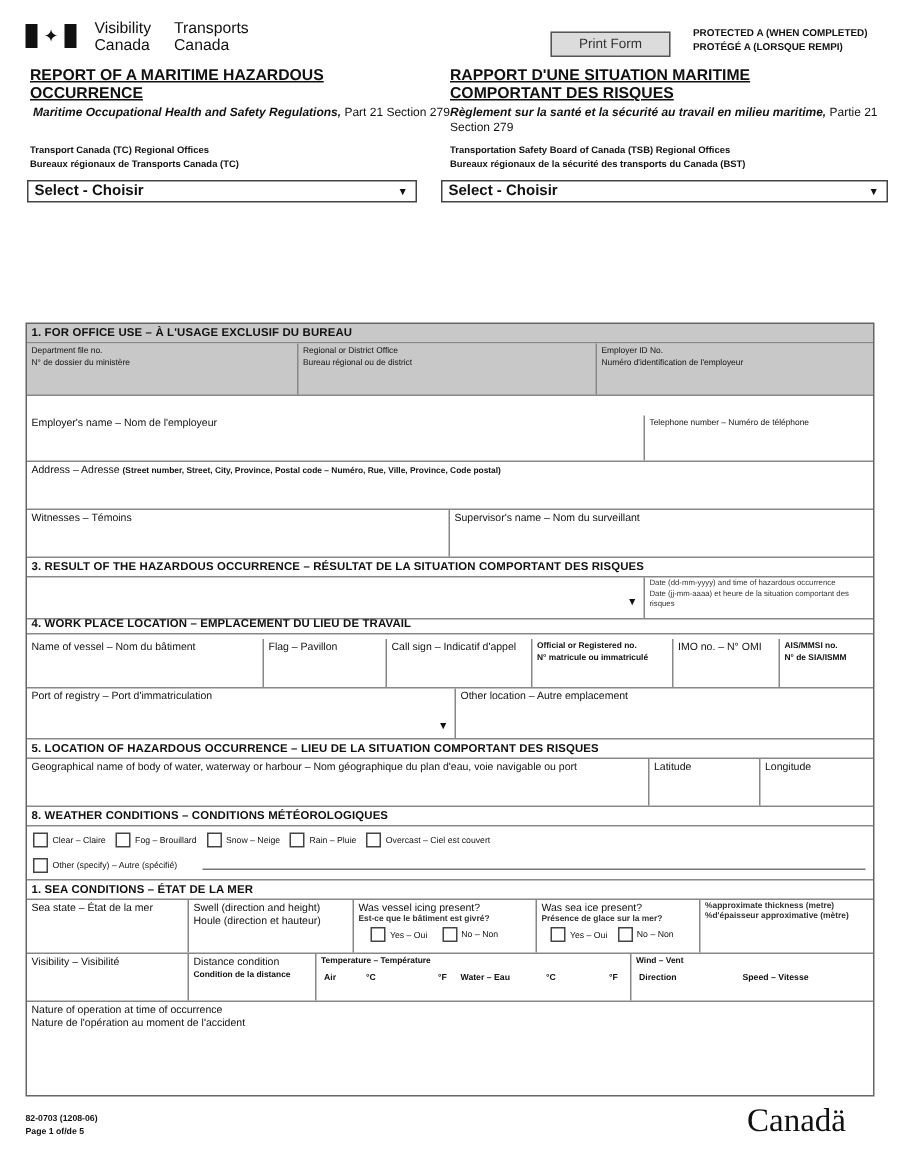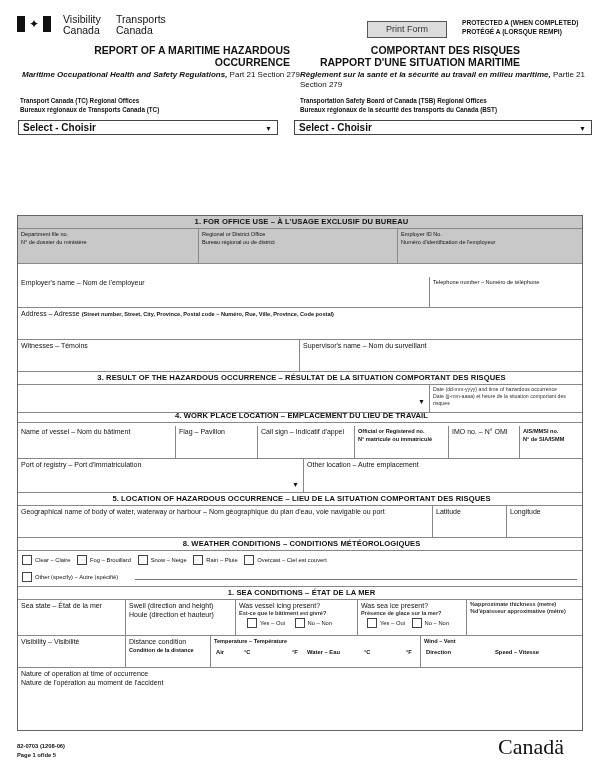--- a/index.html
+++ b/index.html
@@ -6,41 +6,41 @@
   body {
     width: 600px; height: 776px; background: #ffffff; position: relative;
     font-family: "Liberation Sans", sans-serif; color: #111; overflow: hidden;
   }
   .abs { position: absolute; }
   
   .flag { left: 17px; top: 16px; width: 34px; height: 16px; }
   .flag .bar { position: absolute; top: 0; width: 8px; height: 16px; background: #111; }
   .flag .leaf { position: absolute; left: 10px; top: 1px; width: 14px; height: 14px; font-size: 12px; line-height: 14px; text-align: center; color: #111; }
   .brand { font-size: 10.5px; line-height: 11px; }
-  .title { font-weight: bold; font-size: 10.5px; text-align: right; line-height: 12px; }
+  .title { font-weight: bold; font-size: 10.5px; text-align: left; line-height: 12px; text-decoration: underline; }
   .regs { font-size: 8px; line-height: 10px; }
   .regs i { font-weight: bold; }
   .smallbold { font-size: 6.3px; font-weight: bold; line-height: 9px; }
   .print-btn {
     left: 367px; top: 21px; width: 80px; height: 17px;
     background: #dcdcdc; border: 1px solid #555; font-size: 9px; text-align: center; line-height: 15px;
     color: #333; cursor: pointer;
   }
   .protected { left: 462px; top: 18px; font-size: 6.6px; font-weight: bold; line-height: 9px; }
   .select {
     height: 15px; border: 1px solid #444; background: #fff;
     font-family: Liberation Sans, sans-serif; font-weight: bold; font-size: 10px; line-height: 13px; padding-left: 4px;
   }
   .select .arrow { position: absolute; right: 5px; top: 1px; font-size: 7px; }
   
   .form { left: 17px; top: 215px; width: 566px; height: 516px; border: 1px solid #666; }
   .row { position: absolute; left: 0; width: 564px; border-bottom: 1px solid #888; }
   .sec {
     position: absolute; left: 0; width: 564px; font-weight: bold; font-size: 7.6px;
-    line-height: 12px; padding-left: 3px; border-bottom: 1px solid #888; letter-spacing: 0.1px; text-align: center;
+    line-height: 12px; padding-left: 3px; border-bottom: 1px solid #888; letter-spacing: 0.1px;
   }
   .sec.gray { background: #c8c8c8; }
   .cell { position: absolute; top: 0; bottom: 0; border-right: 1px solid #888; padding: 1px 3px; font-size: 7px; line-height: 9px; }
   .cell.last { border-right: none; }
   .lbl { font-size: 7px; line-height: 9px; }
   .lbl-s { font-size: 5.6px; line-height: 8px; }
   .lbl-t { font-size: 5.2px; line-height: 7px; color: #333; }
   .cb { display: inline-block; width: 10px; height: 10px; border: 1px solid #444; background: #fff; vertical-align: middle; margin-right: 3px; }
   .dd { position: absolute; font-size: 7px; }
   .footer { left: 17px; top: 742px; font-size: 5.8px; font-weight: bold; line-height: 9px; }
@@ -64,22 +64,22 @@
 </div>
 
 <div class="abs print-btn">Print Form</div>
 <div class="abs protected">
   <div>PROTECTED A (WHEN COMPLETED)</div>
     <div>PROTÉGÉ A (LORSQUE REMPI)</div>
 </div>
 
 <div class="abs title" style="left:20px;top:44px;width:270px">REPORT OF A MARITIME HAZARDOUS OCCURRENCE</div>
 <div class="abs title" style="left:300px;top:44px;width:220px">
-  <div>COMPORTANT DES RISQUES</div>
-    <div>RAPPORT D'UNE SITUATION MARITIME</div>
+  <div>RAPPORT D'UNE SITUATION MARITIME</div>
+    <div>COMPORTANT DES RISQUES</div>
 </div>
 
 <div class="abs regs" style="left:22px;top:70px;width:280px">
   <i>Maritime Occupational Health and Safety Regulations,</i><span> Part 21 Section 279</span>
 </div>
 <div class="abs regs" style="left:300px;top:70px;width:285px">
   <i>Règlement sur la santé et la sécurité au travail en milieu maritime,</i><span> Partie 21 Section 279</span>
 </div>
 
 <div class="abs smallbold" style="left:20px;top:96px">

